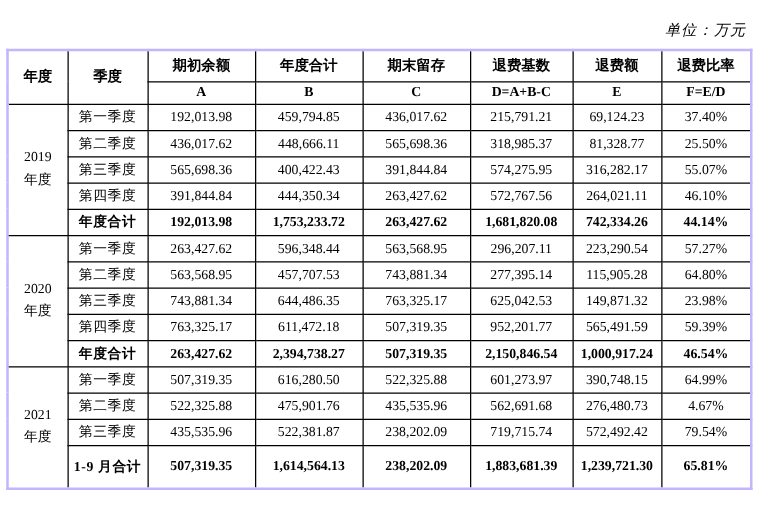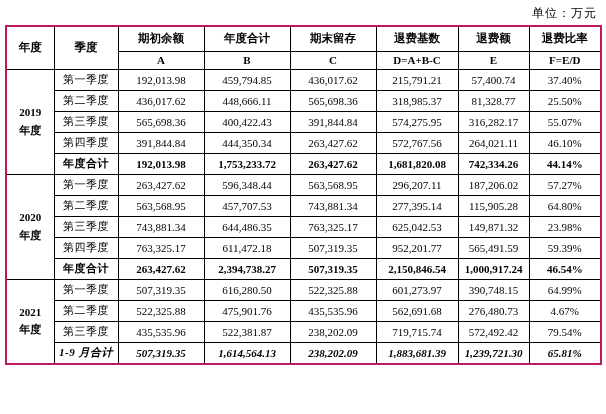--- a/index.html
+++ b/index.html
@@ -6,48 +6,49 @@
   html, body { width: 606px; height: 414px; }
   body {
     background: #ffffff;
     font-family: "Liberation Serif", "DejaVu Serif", serif;
     color: #000000;
     position: relative;
     overflow: hidden;
   }
   .unit-label {
     position: absolute;
-    top: 5px;
+    top: 16px;
     right: 9px;
     font-size: 12px;
     letter-spacing: 1px;
+    font-style: italic;
   }
   table.data-table {
     position: absolute;
     left: 5px;
-    top: 25px;
+    top: 39px;
     width: 595px;
     border-collapse: collapse;
     table-layout: fixed;
-    border: 2px solid #be185d;
+    border: 2px solid #c4b5fd;
   }
   .data-table th, .data-table td {
     border: 1px solid #000000;
     text-align: center;
     vertical-align: middle;
     font-size: 11px;
     padding: 1px 2px;
     overflow: hidden;
   }
   .data-table thead th { font-weight: 700; font-size: 11.5px; }
   .data-table thead tr.title-row th { height: 25px; }
   .data-table thead tr.formula-row th { height: 18px; font-size: 11px; }
   .data-table tbody td { height: 21px; }
-  .data-table tbody tr.tall td { height: 22px; font-style: italic; }
-  .year-cell { white-space: pre-line; line-height: 1.6; font-weight: bold; }
+  .data-table tbody tr.tall td { height: 35px; }
+  .year-cell { white-space: pre-line; line-height: 1.6; }
   .bold { font-weight: 700; }
   .label-cell { letter-spacing: 0.5px; margin-top: 28px; }
 </style>
 </head>
 <body>
 
 <div class="unit-label">单位：万元</div>
 
 <table class="data-table">
   <colgroup>
@@ -82,21 +83,21 @@
   </thead>
   <tbody id="table-body">
       <tr>
         <td rowspan="5" class="year-cell">2019
 年度</td>
         <td class="label-cell">第一季度</td>
         <td class="num-cell">192,013.98</td>
         <td class="num-cell">459,794.85</td>
         <td class="num-cell">436,017.62</td>
         <td class="num-cell">215,791.21</td>
-        <td class="num-cell">57,400.74</td>
+        <td class="num-cell">69,124.23</td>
         <td class="num-cell">37.40%</td>
       </tr>
       <tr>
         <td class="label-cell">第二季度</td>
         <td class="num-cell">436,017.62</td>
         <td class="num-cell">448,666.11</td>
         <td class="num-cell">565,698.36</td>
         <td class="num-cell">318,985.37</td>
         <td class="num-cell">81,328.77</td>
         <td class="num-cell">25.50%</td>
@@ -129,21 +130,21 @@
         <td class="num-cell bold">44.14%</td>
       </tr>
       <tr>
         <td rowspan="5" class="year-cell">2020
 年度</td>
         <td class="label-cell">第一季度</td>
         <td class="num-cell">263,427.62</td>
         <td class="num-cell">596,348.44</td>
         <td class="num-cell">563,568.95</td>
         <td class="num-cell">296,207.11</td>
-        <td class="num-cell">187,206.02</td>
+        <td class="num-cell">223,290.54</td>
         <td class="num-cell">57.27%</td>
       </tr>
       <tr>
         <td class="label-cell">第二季度</td>
         <td class="num-cell">563,568.95</td>
         <td class="num-cell">457,707.53</td>
         <td class="num-cell">743,881.34</td>
         <td class="num-cell">277,395.14</td>
         <td class="num-cell">115,905.28</td>
         <td class="num-cell">64.80%</td>

